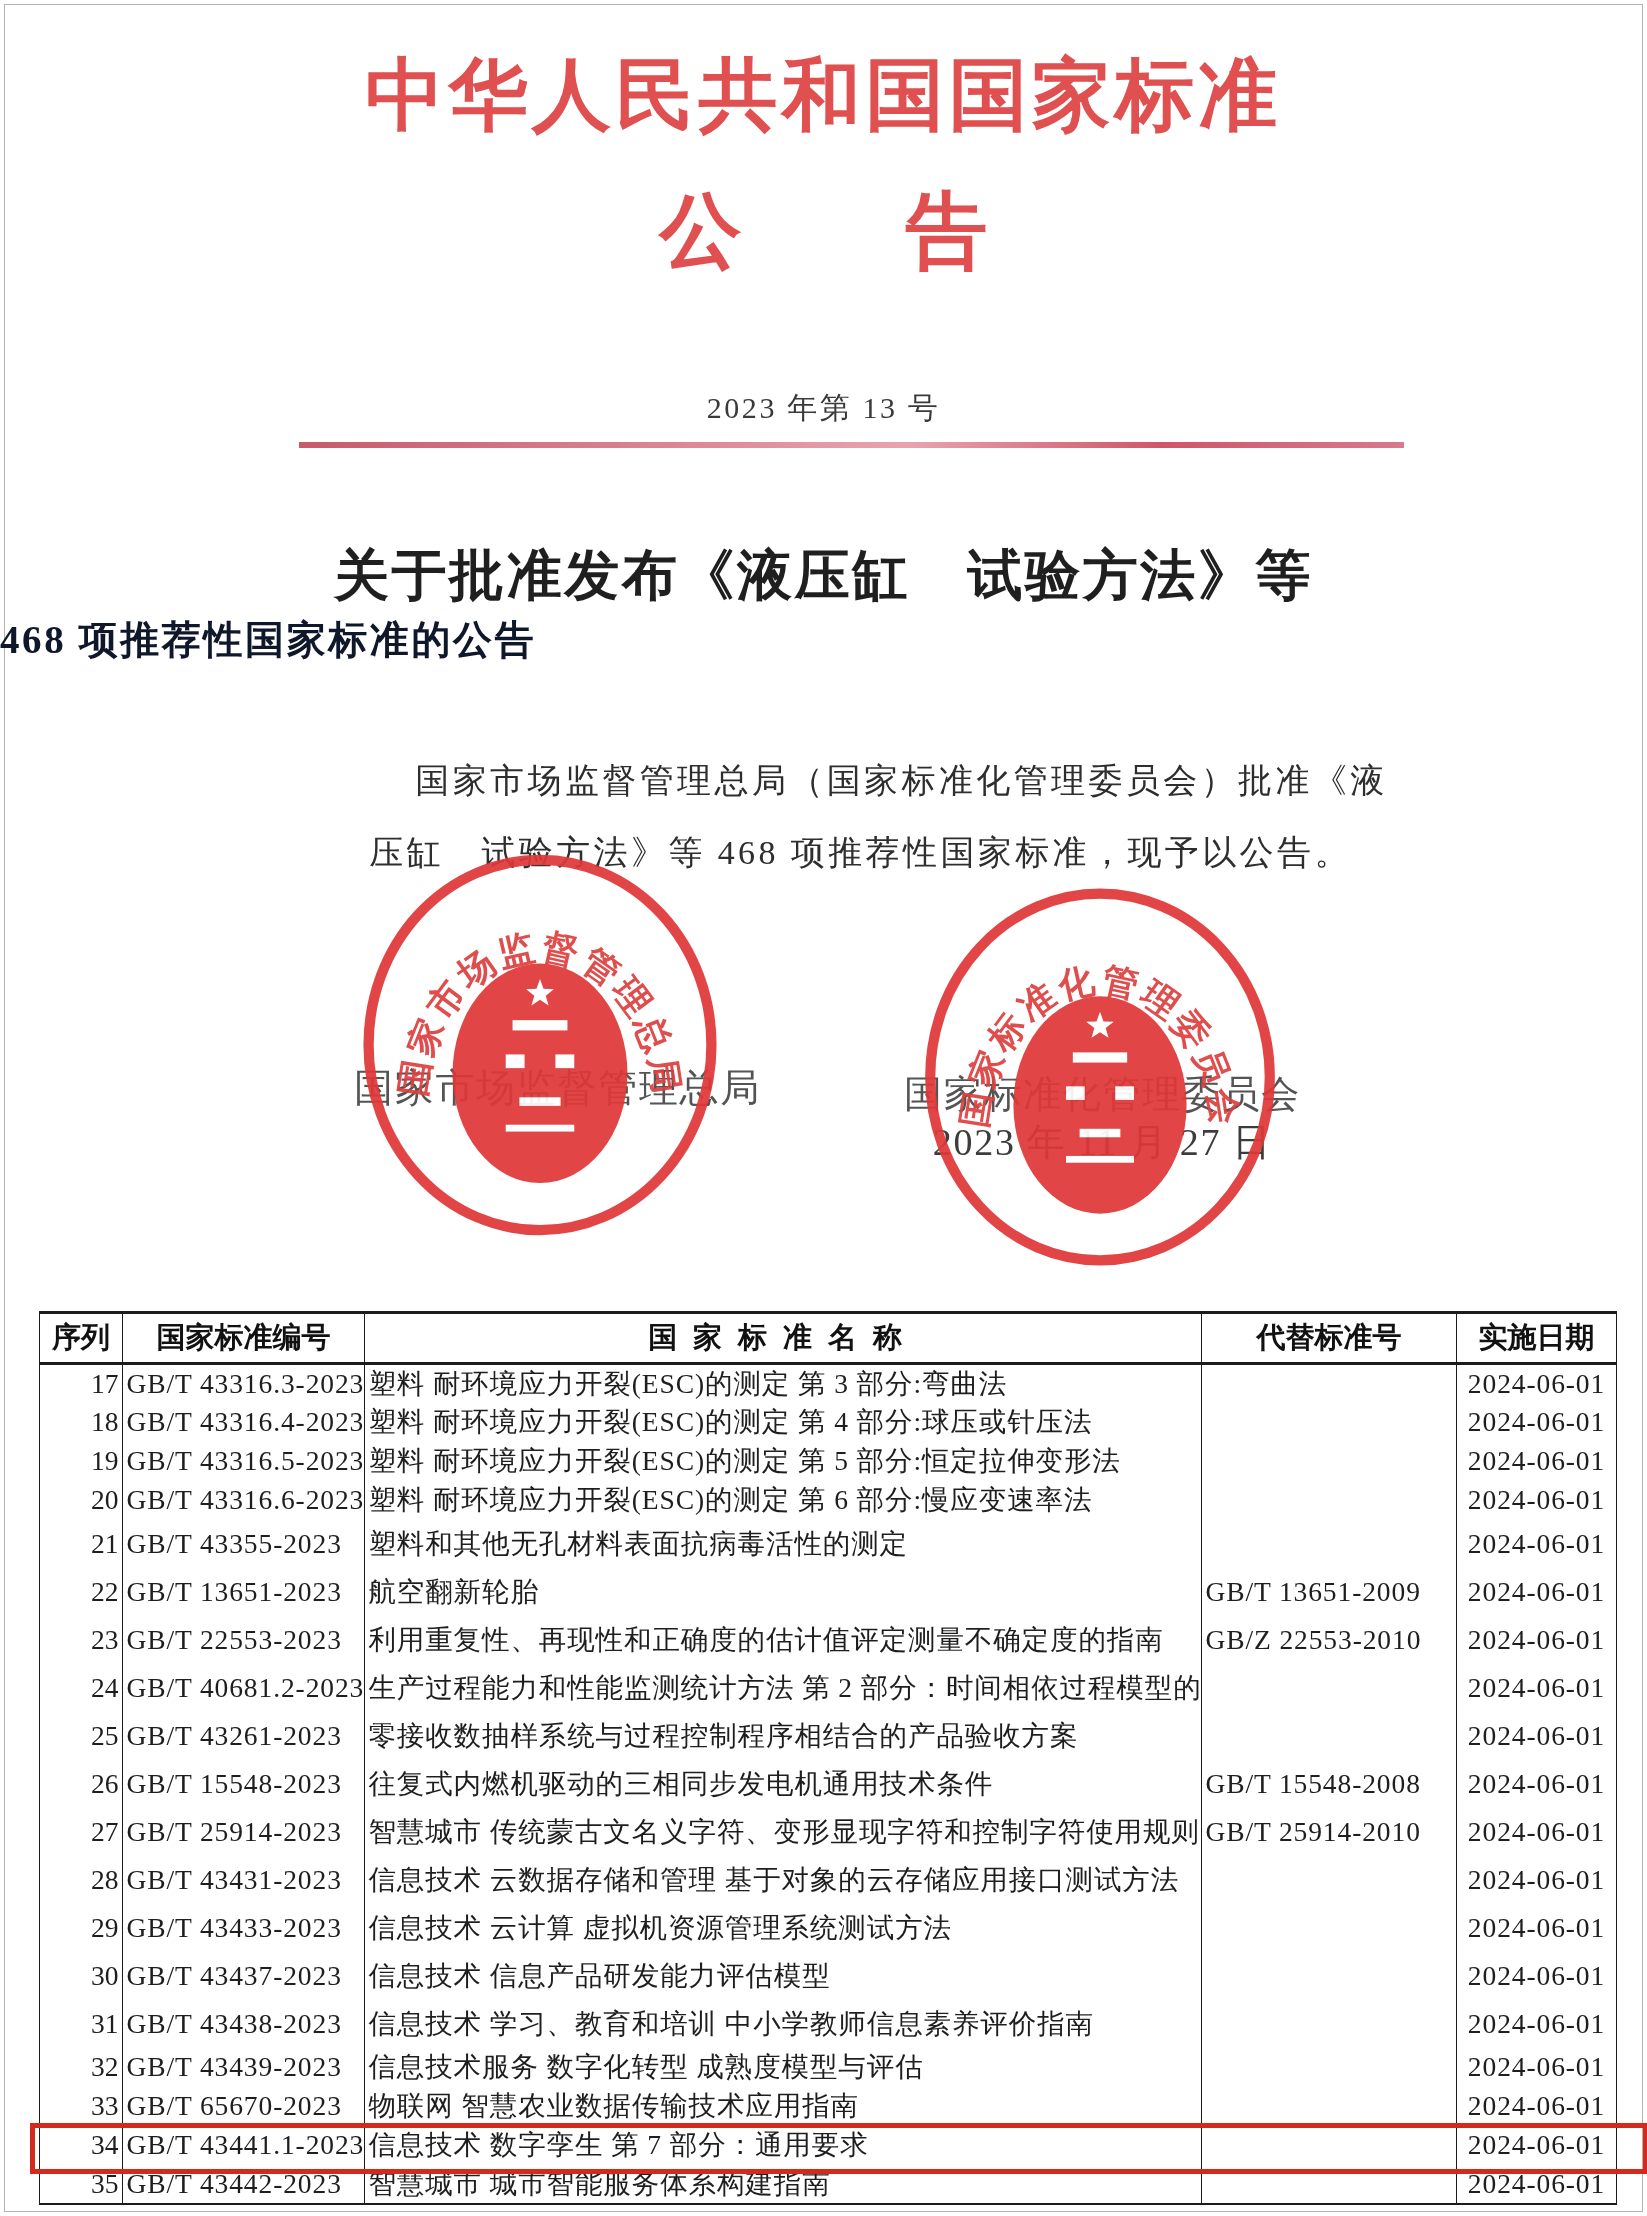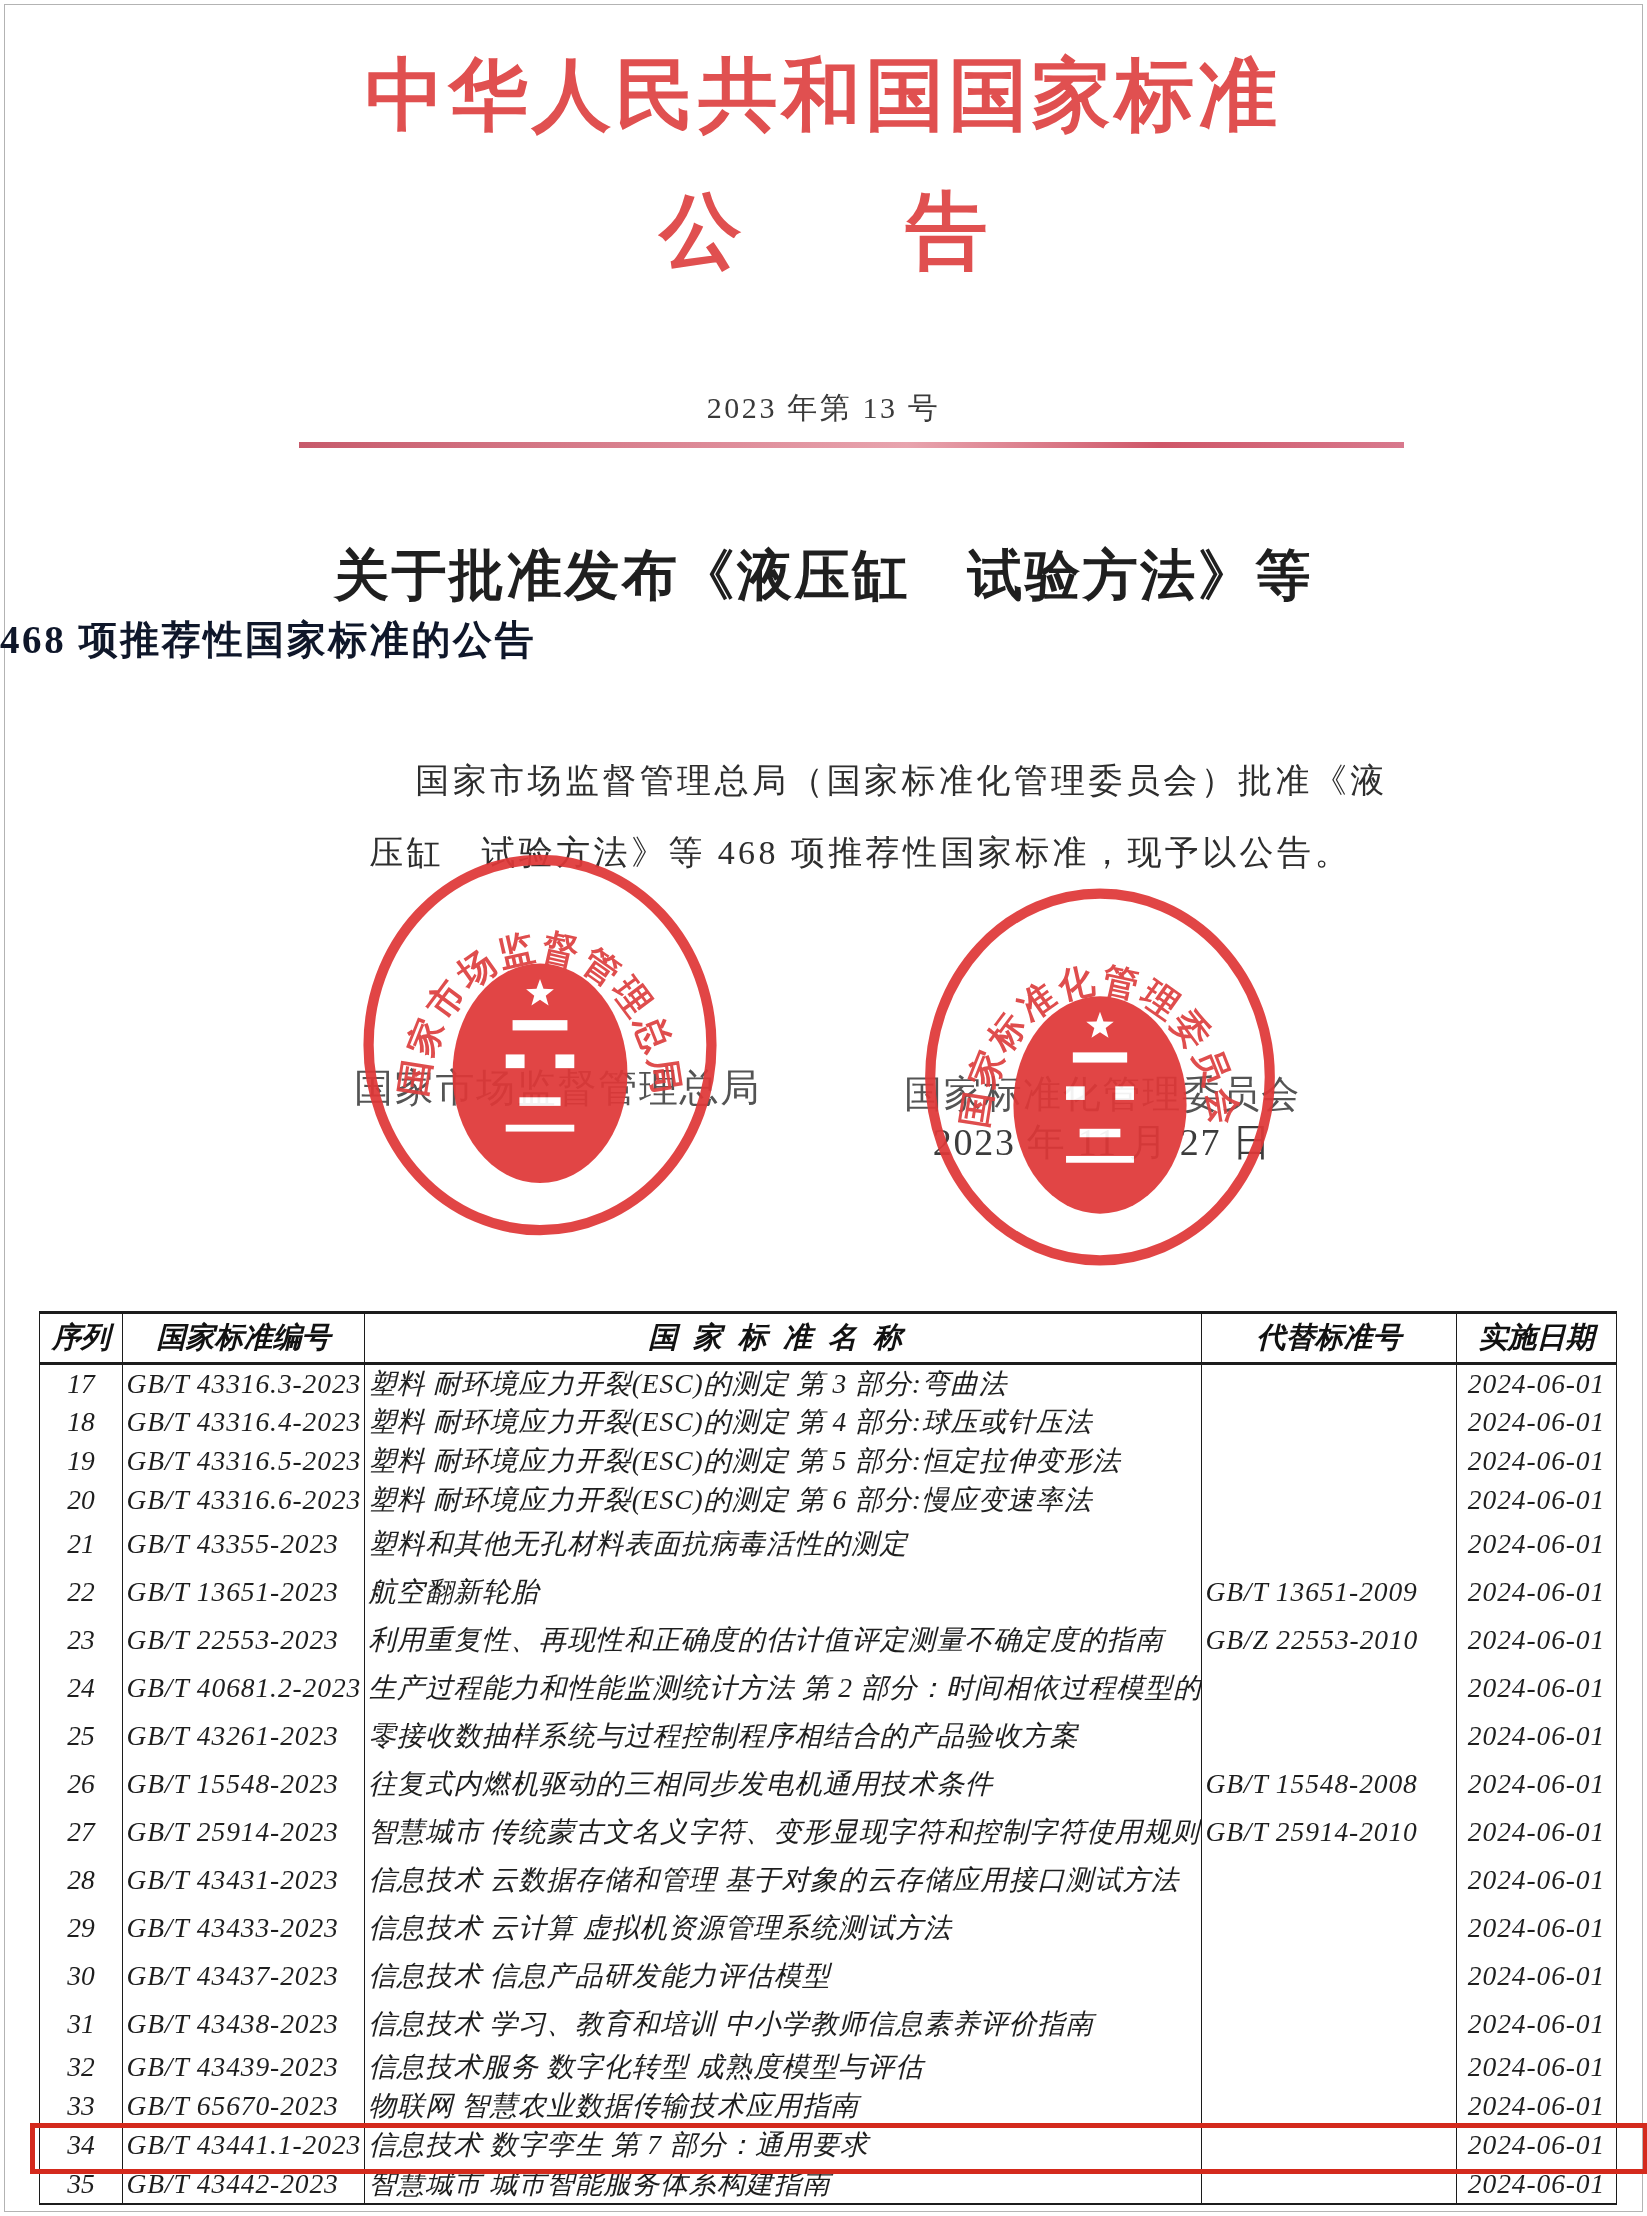--- a/index.html
+++ b/index.html
@@ -39,42 +39,42 @@
   .seal-left  { left:360px;  top:851px;  width:360px; height:388px; }
   .seal-right { left:920px; top:886px; width:360px; height:382px; }
 
   .seal-caption { position:absolute; text-align:center; color:#545454; z-index:0;
     letter-spacing:1.7px; white-space:nowrap; }
   .caption-left  { left:343px;  top:1061px; width:429px; font-size:39px; }
   .caption-right { left:904px; top:1069px; width:395px; font-size:38px; }
   .seal-date { position:absolute; left:931px; top:1117px; width:343px; text-align:center;
     font-size:38px; color:#3c3c3c; letter-spacing:1.7px; white-space:nowrap; }
 
-  .table-wrap { position:absolute; left:39px; top:1311px; width:1577px;font-style:italic; }
+  .table-wrap { position:absolute; left:39px; top:1311px; width:1577px; }
   table.standards { width:100%; border-collapse:collapse; table-layout:fixed; }
   table.standards col.c-seq  { width:83px; }
   table.standards col.c-std  { width:242px; }
   table.standards col.c-name { width:837px; }
   table.standards col.c-repl { width:255px; }
   table.standards col.c-date { width:160px; }
   table.standards th {
     border:1.7px solid #1c1c1c; border-top-width:3.4px; border-bottom-width:3.4px;
     height:48px; font-size:29px; font-weight:bold; color:#111;
     padding:0; text-align:center; background:#fff;
   }
   table.standards th.h-name { letter-spacing:0.55em; }
   table.standards td {
     border-left:1.7px solid #1c1c1c; border-right:1.7px solid #1c1c1c;
     font-size:27.5px; color:#1e1e1e; padding:0 3.4px; vertical-align:middle;
     overflow:hidden; white-space:nowrap;
   }
   table.standards tbody tr { height:39px; }
   table.standards tbody tr.tall { height:48px; }
   table.standards tbody tr:last-child td { border-bottom:2.6px solid #1c1c1c; }
-  td.td-seq  { text-align:center; }
+  td.td-seq  { text-align:right; }
   td.td-std  { padding-left:13.7px; letter-spacing:0.9px; }
   td.td-name { padding-left:15.4px; letter-spacing:0.9px; }
   td.td-repl { padding-left:12px; letter-spacing:0.9px; }
   td.td-date { text-align:center; letter-spacing:0.9px; }
 
   .highlight-box {
     position:absolute; left:-8.6px; width:calc(100% + 31px); height:51px; top:0;
     border:5.1px solid #d42a1d; pointer-events:none; z-index:3; display:none;
   }
 </style>

